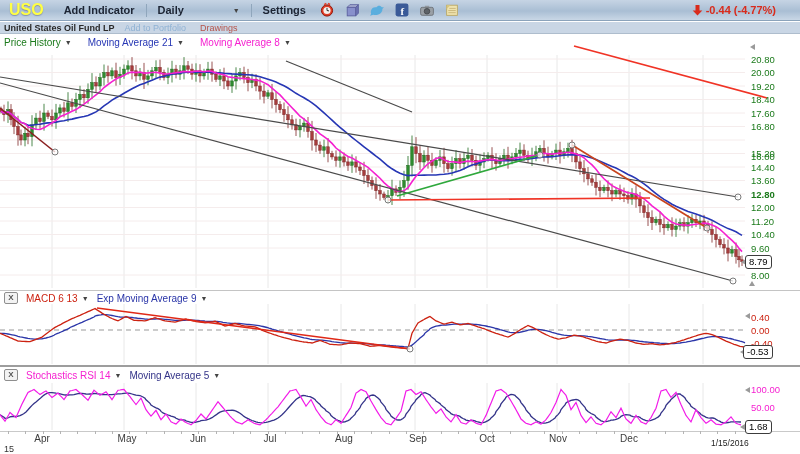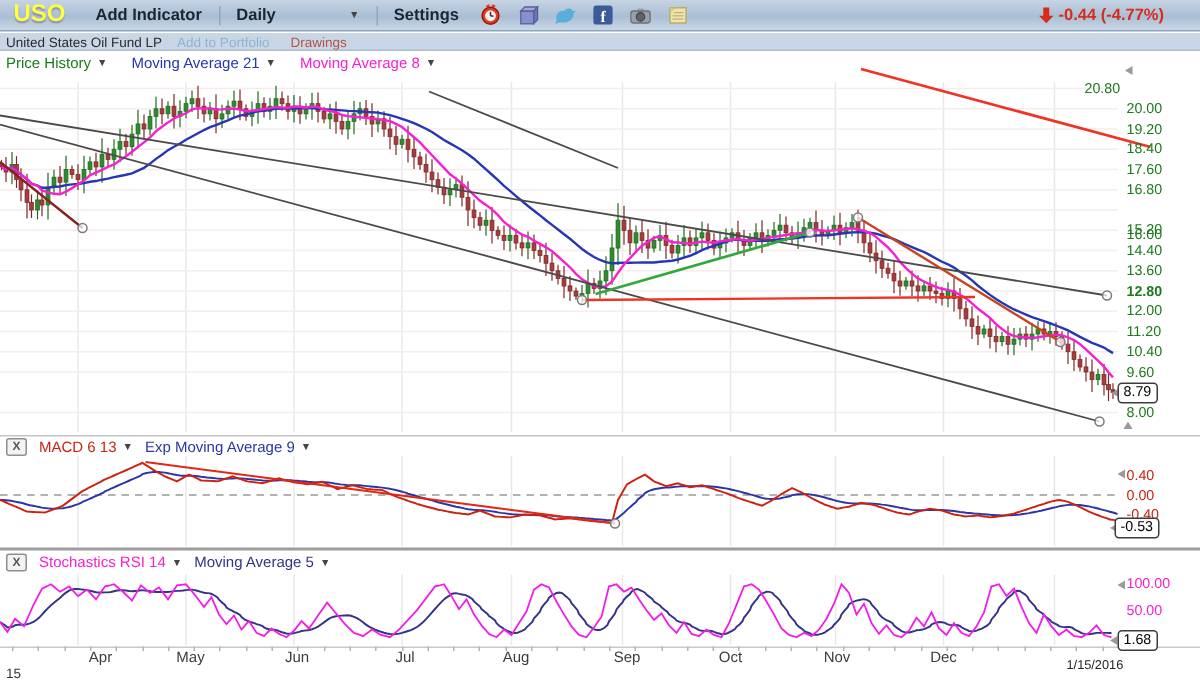--- a/index.html
+++ b/index.html
@@ -15,21 +15,21 @@
   .tb-sep{width:1px;height:13px;background:#8fa6bc;margin:0 7px;}
   .tb-dd{display:flex;align-items:center;justify-content:space-between;width:82px;margin:0 4px;}
   .tb-dd .tb-btn{padding:0;}
   .chev{font-size:7px;color:#444;margin-left:4px;line-height:1;}
   .tb-icon{width:16px;height:16px;margin-left:9px;display:inline-block;}
   .quote-change{margin-left:auto;margin-right:24px;display:flex;align-items:center;gap:3px;
                 color:#d92b1c;font-weight:bold;font-size:11px;}
   
   .symbolbar{position:absolute;top:22px;left:0;width:800px;height:12px;background:#c9d6e5;
              border-bottom:1px solid #aebdcd;display:flex;align-items:center;font-size:9px;}
-  .sym-name{font-weight:normal;color:#2a2a2a;margin-left:4px;}
+  .sym-name{font-weight:bold;color:#2a2a2a;margin-left:4px;}
   .sym-port{color:#8fb2d4;margin-left:10px;}
   .sym-draw{color:#b5534a;margin-left:14px;}
   
   .main-pane{position:absolute;top:34px;left:0;width:800px;height:256px;background:#fff;}
   .macd-pane{position:absolute;top:290px;left:0;width:800px;height:75px;background:#fff;border-top:1px solid #c4c4c4;}
   .stoch-pane{position:absolute;top:365px;left:0;width:800px;height:66px;background:#fff;border-top:2px solid #9d9d9d;}
   .time-axis{position:absolute;top:431px;left:0;width:800px;height:23px;background:#fff;border-top:1px solid #c9c9c9;}
   .legend{position:absolute;top:37px;left:4px;display:flex;gap:16px;font-size:10px;z-index:4;}
   .legend-item{display:flex;align-items:center;}
   .ind-header{position:absolute;left:4px;display:flex;align-items:center;gap:8px;font-size:10px;z-index:4;}
@@ -642,42 +642,42 @@
   <span class="tri-l" style="left:750px;top:44px;"></span>
   <span class="tri-l" style="left:741px;top:259px;"></span>
   <span class="tri-u" style="left:749px;top:281px;"></span>
   <span class="tri-l" style="left:745px;top:313px;"></span>
   <span class="tri-l" style="left:740px;top:349px;"></span>
   <span class="tri-l" style="left:745px;top:387px;"></span>
   <span class="tri-l" style="left:740px;top:424px;"></span>
 
   <span class="year-label">15</span>
   <span class="date-label">1/15/2016</span>
-<div class="ax-label" style="top: 53.5px; left: 723px; color: rgb(27, 122, 27);">20.80</div>
+<div class="ax-label" style="top: 53.5px; left: 751px; color: rgb(27, 122, 27);">20.80</div>
     <div class="ax-label" style="top: 67px; left: 751px; color: rgb(27, 122, 27);">20.00</div>
     <div class="ax-label" style="top: 80.5px; left: 751px; color: rgb(27, 122, 27);">19.20</div>
     <div class="ax-label" style="top: 94px; left: 751px; color: rgb(27, 122, 27);">18.40</div>
     <div class="ax-label" style="top: 107.5px; left: 751px; color: rgb(27, 122, 27);">17.60</div>
     <div class="ax-label" style="top: 121px; left: 751px; color: rgb(27, 122, 27);">16.80</div>
     <div class="ax-label" style="top: 151px; left: 751px; color: rgb(27, 122, 27);">16.00</div>
     <div class="ax-label" style="top: 148px; left: 751px; color: rgb(27, 122, 27);">15.20</div>
     <div class="ax-label" style="top: 161.5px; left: 751px; color: rgb(27, 122, 27);">14.40</div>
     <div class="ax-label" style="top: 175px; left: 751px; color: rgb(27, 122, 27);">13.60</div>
     <div class="ax-label" style="top: 188.5px; left: 751px; color: rgb(27, 122, 27); font-weight: bold;">12.80</div>
     <div class="ax-label" style="top: 202px; left: 751px; color: rgb(27, 122, 27);">12.00</div>
     <div class="ax-label" style="top: 215.5px; left: 751px; color: rgb(27, 122, 27);">11.20</div>
     <div class="ax-label" style="top: 229px; left: 751px; color: rgb(27, 122, 27);">10.40</div>
     <div class="ax-label" style="top: 242.5px; left: 751px; color: rgb(27, 122, 27);">9.60</div>
     <div class="ax-label" style="top: 269.5px; left: 751px; color: rgb(27, 122, 27);">8.00</div>
     <div class="ax-label" style="top: 311.5px; left: 751px; color: rgb(204, 34, 17);">0.40</div>
     <div class="ax-label" style="top: 324.5px; left: 751px; color: rgb(204, 34, 17);">0.00</div>
     <div class="ax-label" style="top: 337.5px; left: 751px; color: rgb(204, 34, 17);">-0.40</div>
     <div class="ax-label" style="top: 384px; left: 751px; color: rgb(245, 32, 208);">100.00</div>
     <div class="ax-label" style="top: 402px; left: 751px; color: rgb(245, 32, 208);">50.00</div>
-    <div class="month-label" style="top: 433px; left: 52px; text-align: center;">Apr</div>
+    <div class="month-label" style="top: 433px; left: 27px; text-align: center;">Apr</div>
     <div class="month-label" style="top: 433px; left: 112px;">May</div>
     <div class="month-label" style="top: 433px; left: 183px;">Jun</div>
     <div class="month-label" style="top: 433px; left: 255px;">Jul</div>
     <div class="month-label" style="top: 433px; left: 329px;">Aug</div>
     <div class="month-label" style="top: 433px; left: 403px;">Sep</div>
     <div class="month-label" style="top: 433px; left: 472px;">Oct</div>
     <div class="month-label" style="top: 433px; left: 543px;">Nov</div>
     <div class="month-label" style="top: 433px; left: 614px;">Dec</div>
     <div class="time-tick" style="top: 431px; left: 8px;"></div>
     <div class="time-tick" style="top: 431px; left: 25.3px;"></div>

